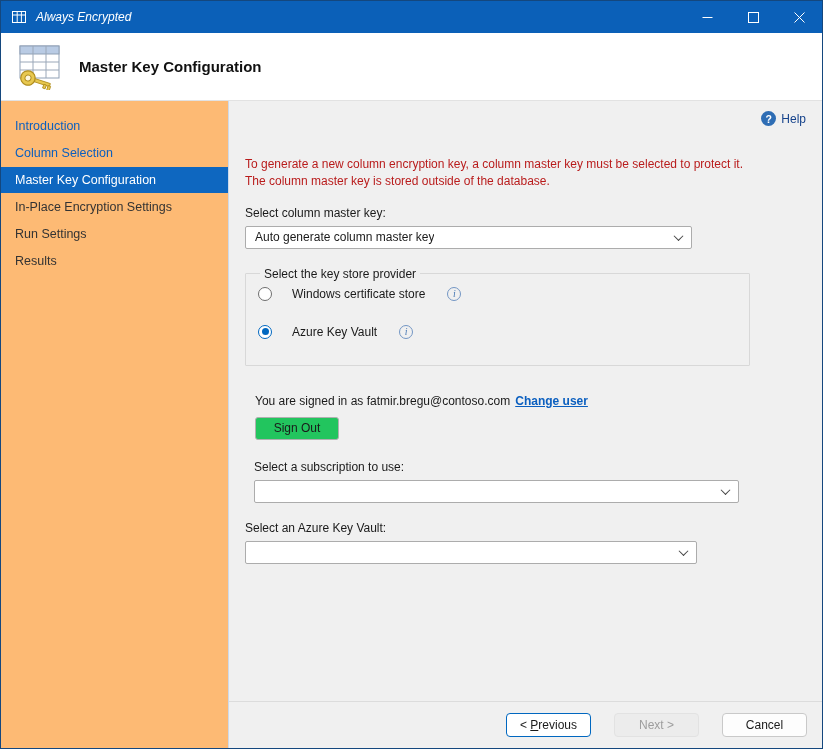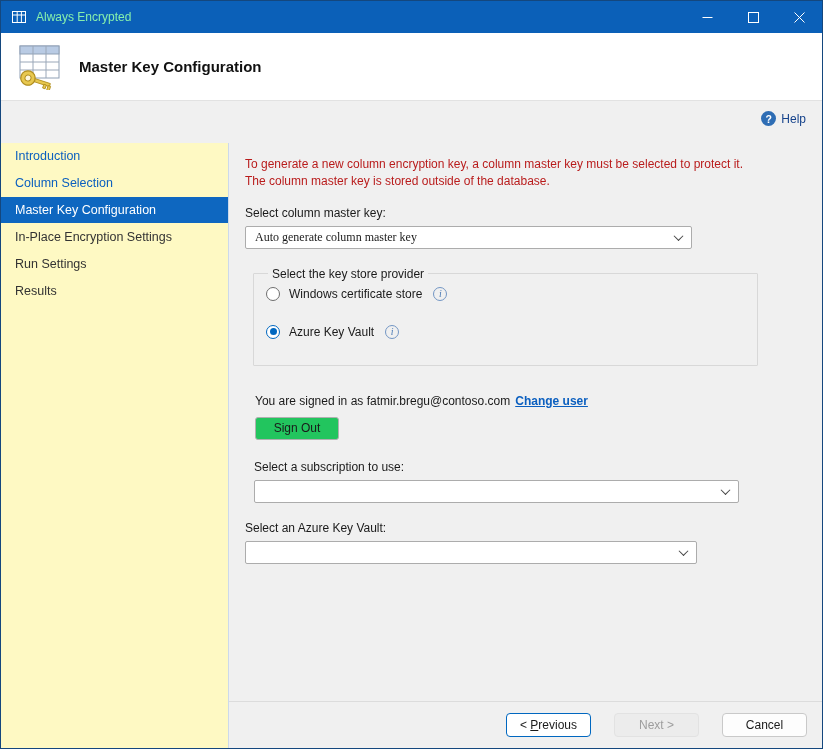--- a/index.html
+++ b/index.html
@@ -12,21 +12,21 @@
     border:1px solid #14477e;
     overflow:hidden;
     background:#f0f0f0;
   }
 
   
   .titlebar {
     height:32px; flex:0 0 32px;
     background:#0b60b8;
     display:flex; align-items:center;
-    color:#86efac; padding-left:10px;
+    color:#ffffff; padding-left:10px;font-style:italic;
   }
   .titlebar-icon { width:16px; height:16px; margin-right:9px; display:flex; }
   .titlebar-title { font-size:12px; }
   .window-controls { margin-left:auto; display:flex; height:100%; }
   .winbtn { width:46px; height:32px; display:flex; align-items:center; justify-content:center; background:transparent; border:none; cursor:default; }
   .winbtn svg { display:block; }
 
   
   .header {
     height:68px; flex:0 0 68px;
@@ -36,23 +36,23 @@
     border-bottom:1px solid #e2e2e2;
   }
   .header-icon { width:48px; height:46px; display:flex; }
   .page-title { font-size:15px; font-weight:bold; color:#111; }
 
   
   .body { flex:1; display:flex; min-height:0; }
 
   .sidebar {
     width:228px; flex:0 0 228px;
-    background:#fef9c3;
+    background:#fdba74;
     border-right:1px solid #ccd9ea;
-    margin-top:42px;
+    padding-top:12px;
   }
   .side-item {
     padding:6px 14px; margin-bottom:1px;
     font-size:12.5px; color:#333; cursor:default;
   }
   .side-item.done { color:#0b5fbf; }
   .side-item.active { background:#0e67c0; color:#fff; }
 
   .content { flex:1; background:#f0f0f0; display:flex; flex-direction:column; min-width:0; }
   .content-main { flex:1; padding:10px 16px 0 16px; }
@@ -71,41 +71,40 @@
     font-size:12px; line-height:1.45; color:#b91c1c;
     white-space:pre-wrap;
   }
 
   .field-label { margin-top:15px; font-size:12px; color:#1a1a1a; }
 
   .combo {
     margin-top:6px; height:23px;
     background:#fff; border:1px solid #acacac; border-radius:2px;
     display:flex; align-items:center; justify-content:space-between;
-    padding:0 9px; font-size:12px; color:#1a1a1a; cursor:default;font-family:Liberation Serif, serif;
+    padding:0 9px; font-size:12px; color:#1a1a1a; cursor:default;
   }
   .combo-value { overflow:hidden; white-space:nowrap; }
   .chevron {
     width:7px; height:7px; flex:0 0 7px;
     border-right:1.4px solid #444; border-bottom:1.4px solid #444;
     transform:rotate(45deg) translate(-1px,-1px);
   }
   .combo-master { width:447px; }
   .combo-subscription { width:485px; margin-left:9px; }
   .combo-vault { width:452px; }
 
   fieldset.provider-group {
     margin-top:18px; width:505px;
     border:1px solid #d8d8d8; border-radius:1px;
     padding:6px 12px 26px 12px;
-    margin-left:8px;
   }
   fieldset.provider-group legend { font-size:12px; color:#1a1a1a; padding:0 4px; margin-left:2px; }
 
-  .radio-row { display:flex; align-items:center; gap:9px; font-size:12px; color:#1a1a1a; }
+  .radio-row { display:flex; align-items:center; gap:20px; font-size:12px; color:#1a1a1a; }
   .radio-row + .radio-row { margin-top:24px; }
   .radio {
     width:14px; height:14px; border-radius:50%;
     border:1px solid #6e6e6e; background:#fff;
     display:flex; align-items:center; justify-content:center; flex:0 0 14px;
   }
   .radio.checked { border-color:#0067c0; }
   .radio-dot { width:7px; height:7px; border-radius:50%; background:#0067c0; }
   .info-icon {
     width:14px; height:14px; border-radius:50%;

